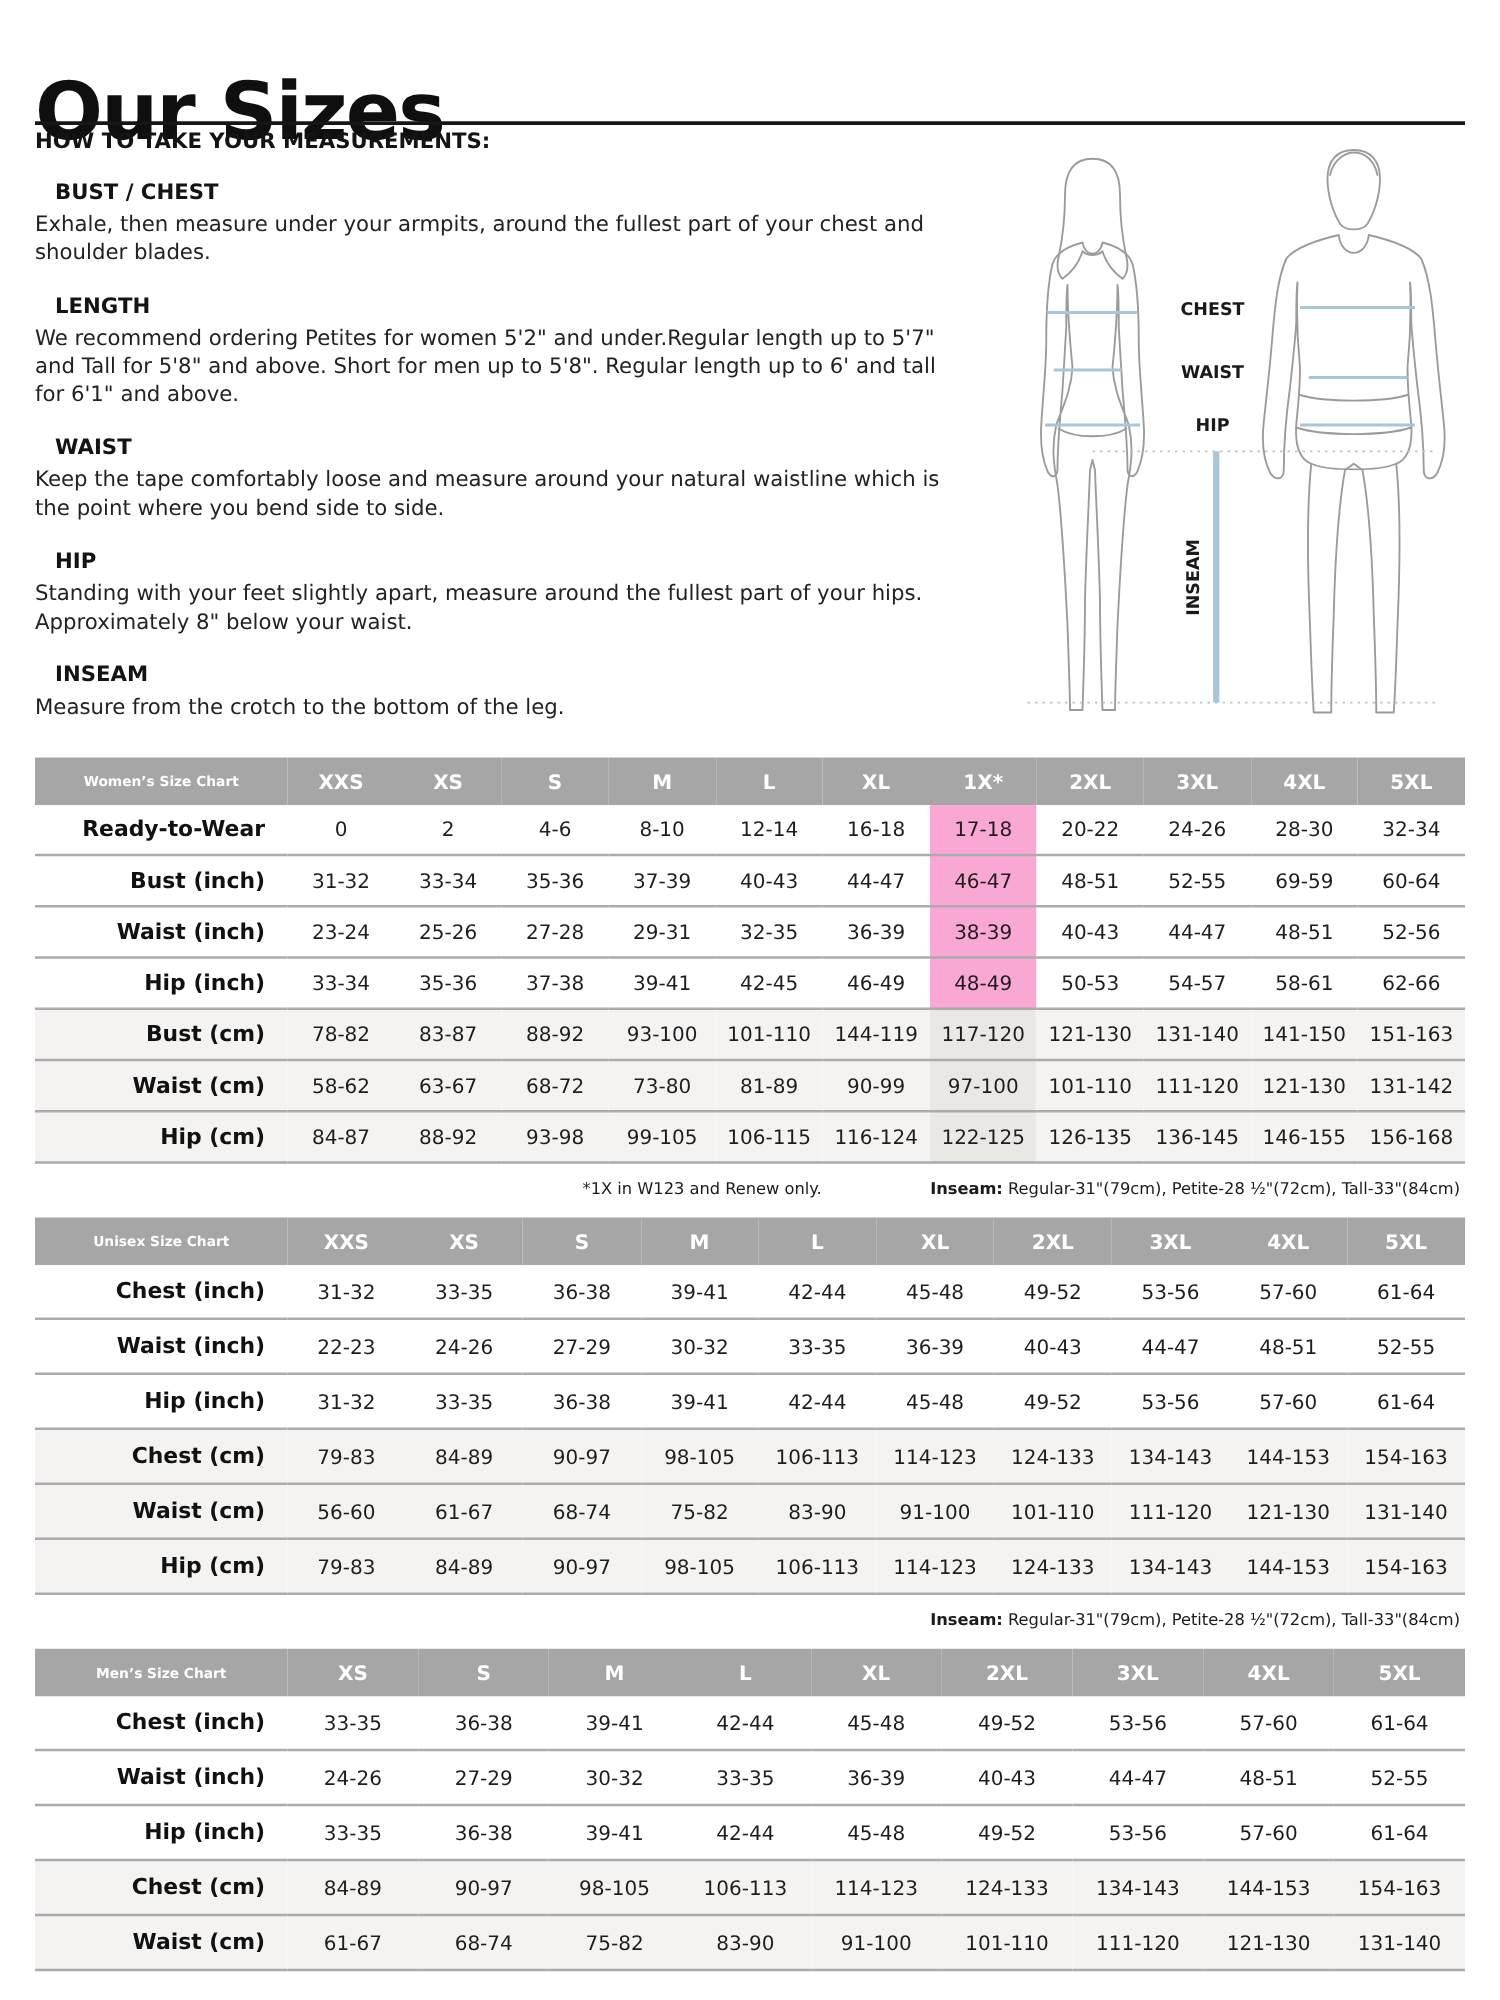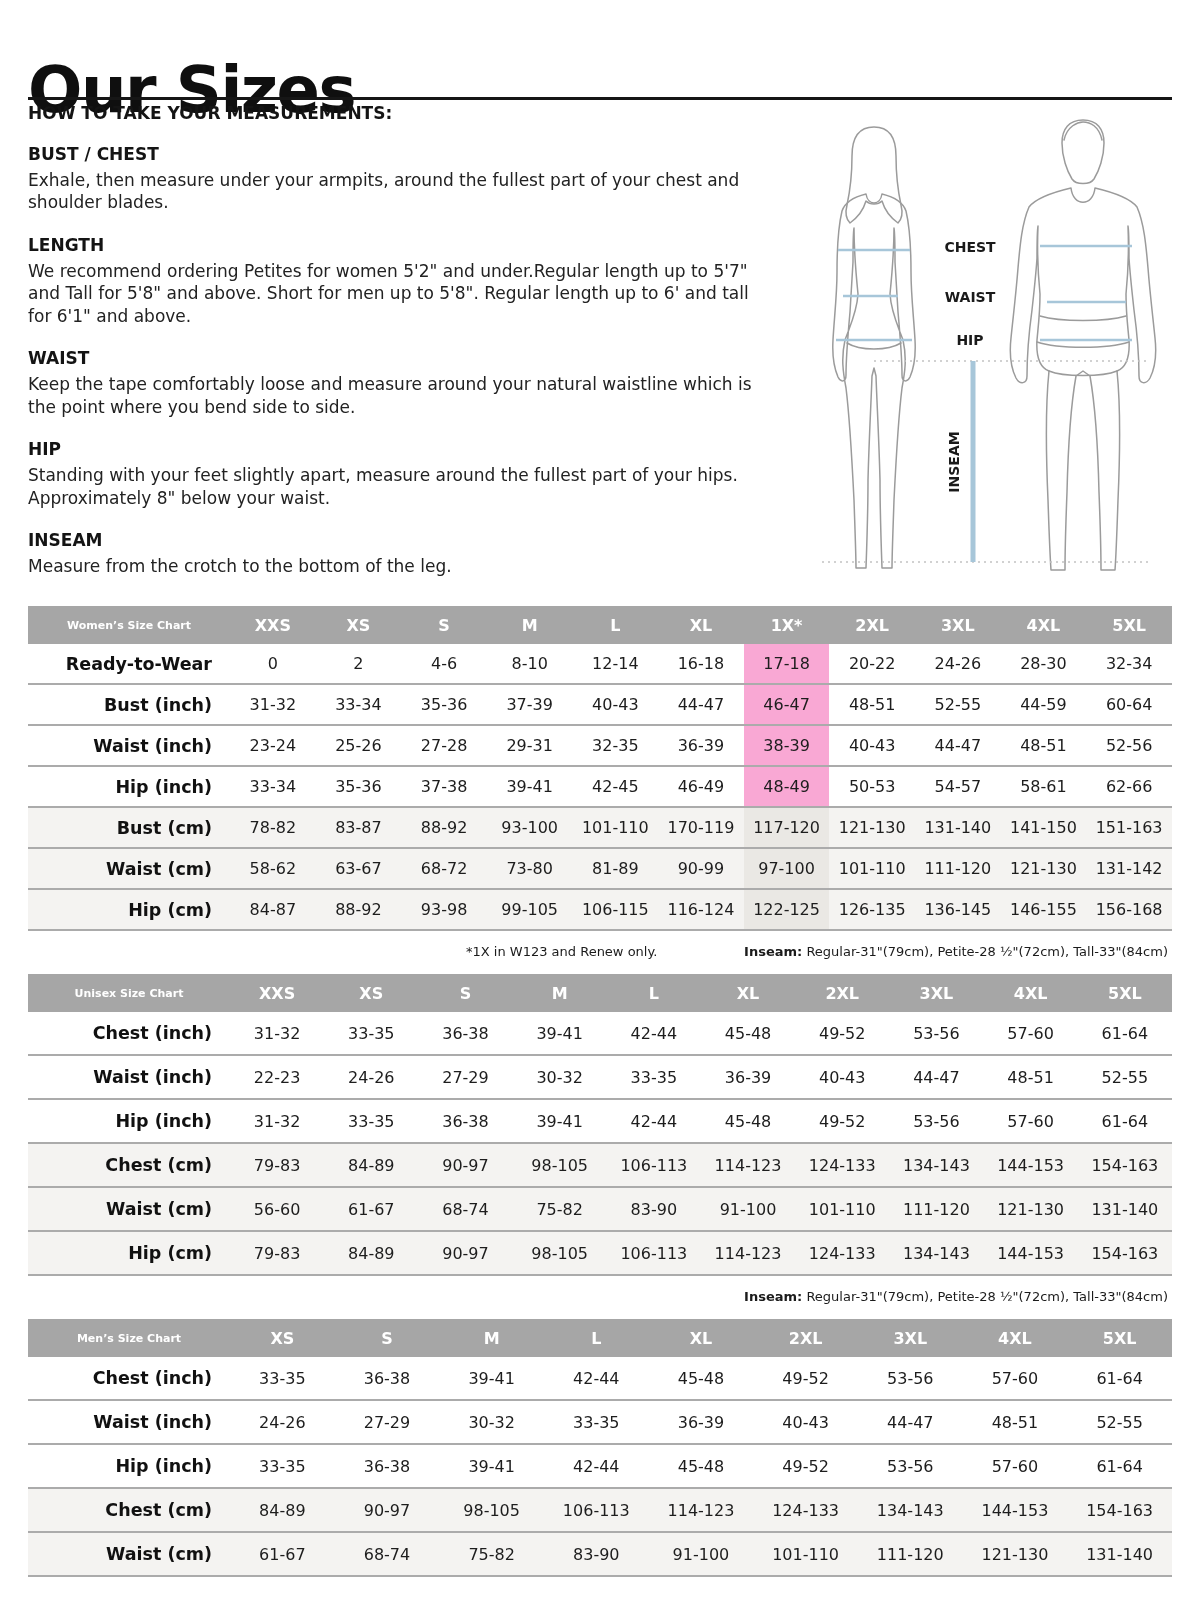--- a/index.html
+++ b/index.html
@@ -8,21 +8,21 @@
 
   
   .title{position:absolute;left:28px;top:10px;font-size:64px;font-weight:bold;
          letter-spacing:-1.5px;color:#0f0f0f;}
   .rule{position:absolute;left:28px;top:97px;width:1144px;height:0;border-top:3px solid #161616;}
 
   
   .howto{position:absolute;left:28px;top:103px;width:724px;}
   .howto-heading{font-size:17px;font-weight:bold;color:#141414;margin:0;}
   .section{margin-top:21px;}
-  .section h3{font-size:17px;font-weight:bold;color:#141414;margin:0 0 5px 0;}
+  .section h3{font-size:17px;font-weight:bold;color:#141414;margin:0 0 5px 16px;}
   .section p{font-size:17px;line-height:1.32;margin:0;color:#222;}
 
   
   .diagram{position:absolute;left:788px;top:110px;width:382px;height:484px;}
   .fig{stroke:#9b9b9b;stroke-width:1.5;fill:none;stroke-linecap:round;stroke-linejoin:round;}
   .measure{stroke:#a7c6d9;stroke-width:2.5;fill:none;}
   .inseam-line{stroke:#a7c6d9;stroke-width:5;fill:none;}
   .guide{stroke:#c2c2c2;stroke-width:1.4;stroke-dasharray:2 4;fill:none;}
   .diag-label{font-size:14px;font-weight:bold;fill:#1a1a1a;text-anchor:middle;}
 
@@ -169,21 +169,21 @@
               <th>Bust (inch)</th>
               <td>31-32</td>
               <td>33-34</td>
               <td>35-36</td>
               <td>37-39</td>
               <td>40-43</td>
               <td>44-47</td>
               <td class="hl">46-47</td>
               <td>48-51</td>
               <td>52-55</td>
-              <td>44-59</td>
+              <td>69-59</td>
               <td>60-64</td>
             </tr>
             <tr>
               <th>Waist (inch)</th>
               <td>23-24</td>
               <td>25-26</td>
               <td>27-28</td>
               <td>29-31</td>
               <td>32-35</td>
               <td>36-39</td>
@@ -207,21 +207,21 @@
               <td>58-61</td>
               <td>62-66</td>
             </tr>
             <tr class="shaded">
               <th>Bust (cm)</th>
               <td>78-82</td>
               <td>83-87</td>
               <td>88-92</td>
               <td>93-100</td>
               <td>101-110</td>
-              <td>170-119</td>
+              <td>144-119</td>
               <td class="hl">117-120</td>
               <td>121-130</td>
               <td>131-140</td>
               <td>141-150</td>
               <td>151-163</td>
             </tr>
             <tr class="shaded">
               <th>Waist (cm)</th>
               <td>58-62</td>
               <td>63-67</td>

